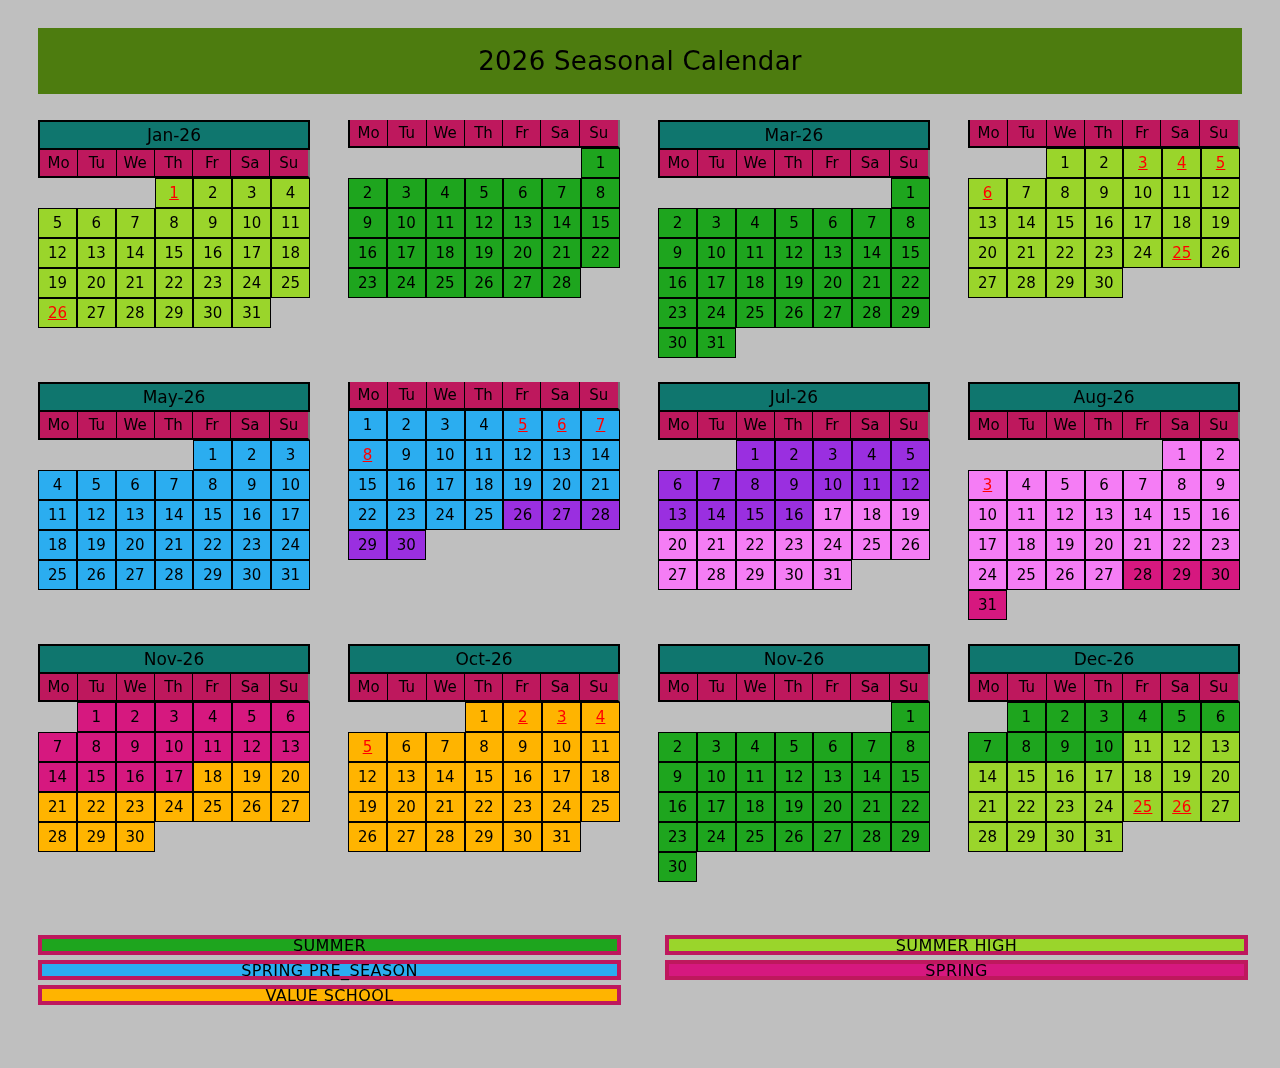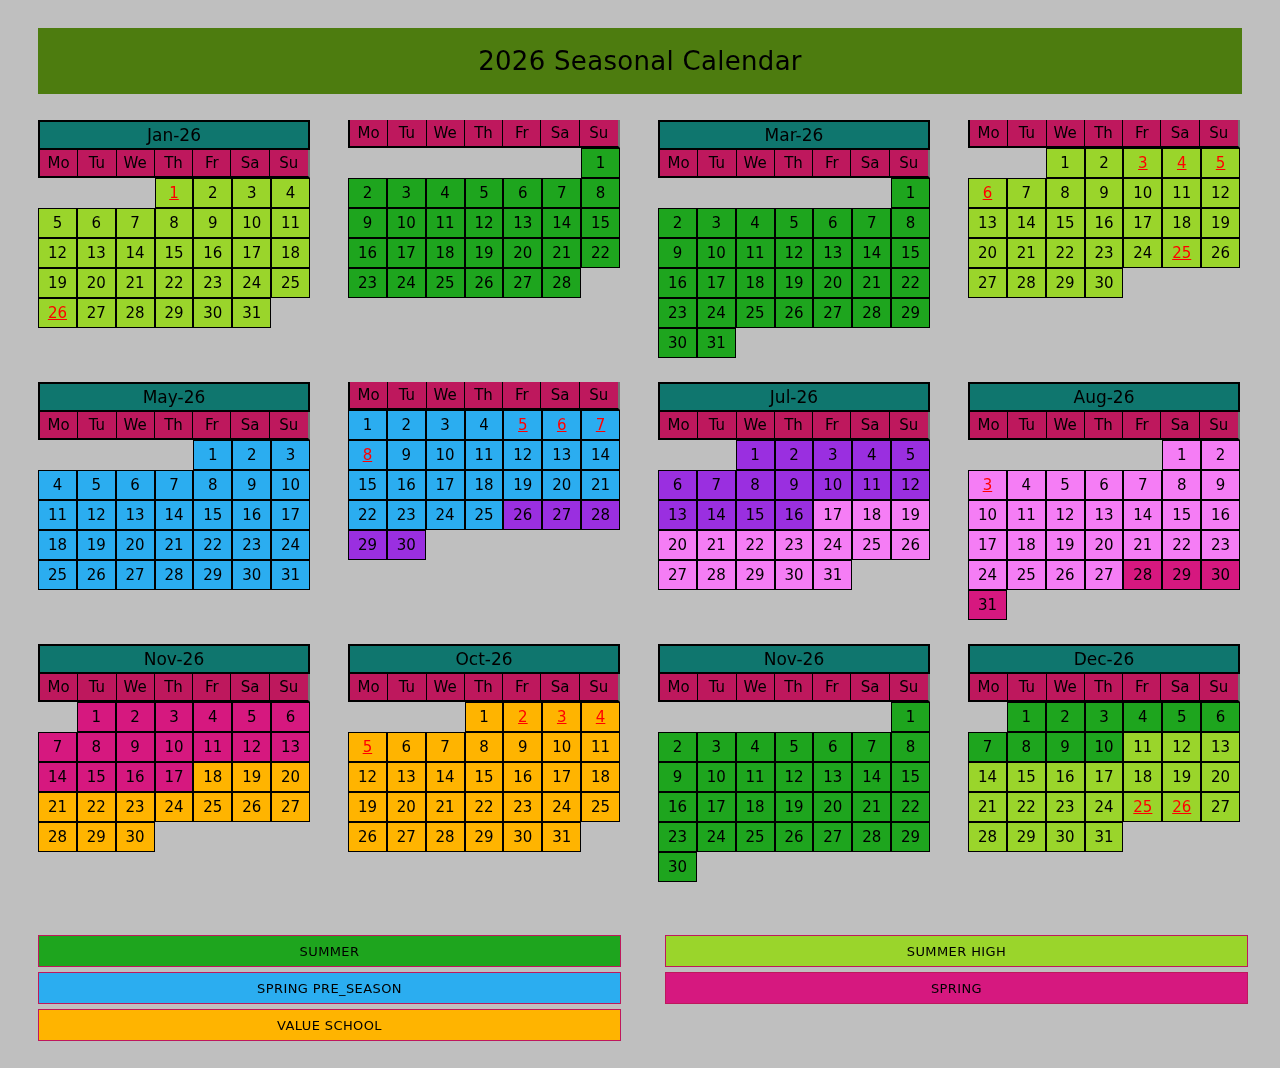--- a/index.html
+++ b/index.html
@@ -132,27 +132,27 @@
     display: flex;
     justify-content: space-between;
   }
   .legend-col {
     width: 583px;
     display: flex;
     flex-direction: column;
     gap: 5px;
   }
   .legend-item {
-    height: 32px;
-    border: 1px solid #be185d;
+    height: 20px;
+    border: 4px solid #be185d;
     box-sizing: border-box;
     display: flex;
     align-items: center;
     justify-content: center;
-    font-size: 13px;
+    font-size: 16px;
     letter-spacing: 0.4px;
   }
 </style>
 </head>
 <body>
 
 <div class="page">
 
   <div class="title-bar">
     <div class="title-text">2026 Seasonal Calendar</div>

